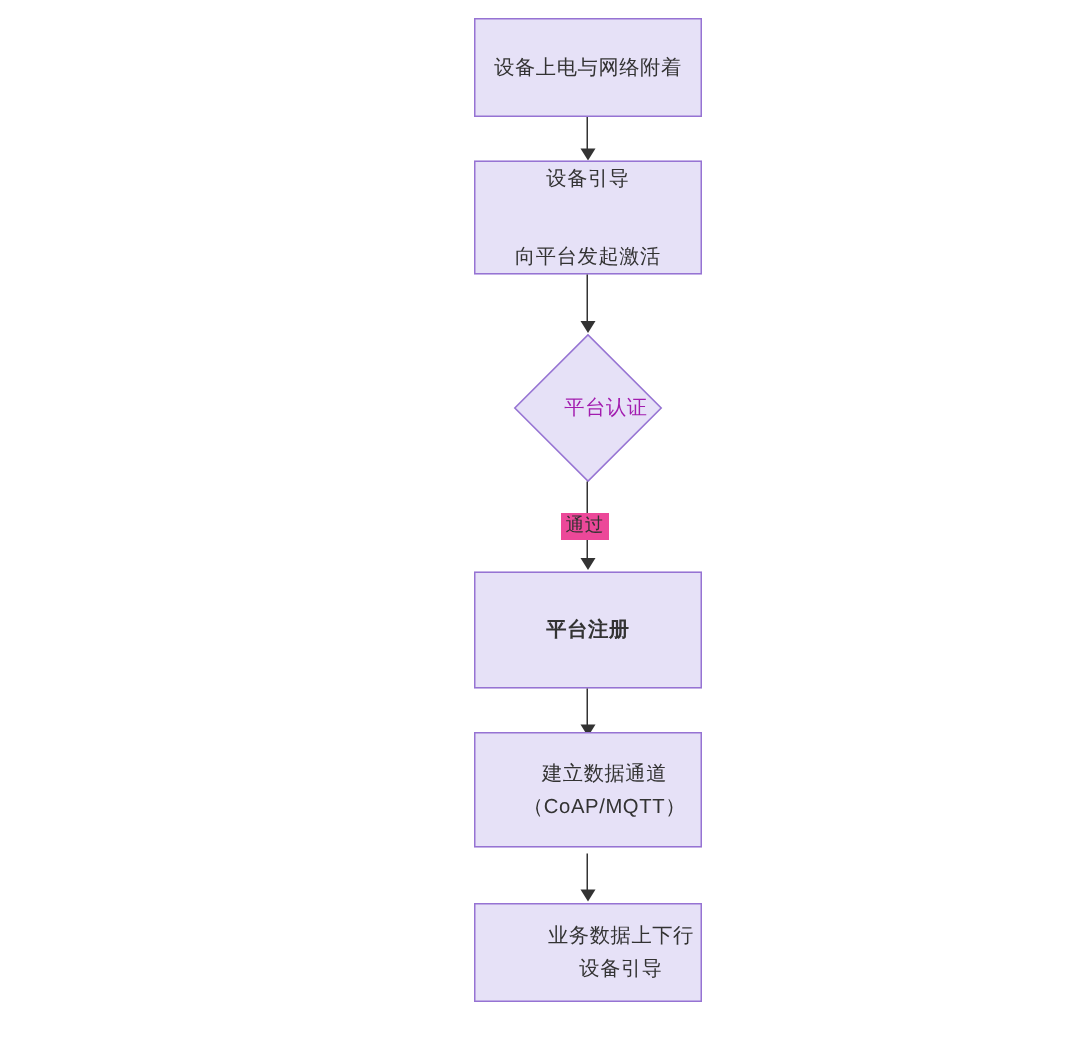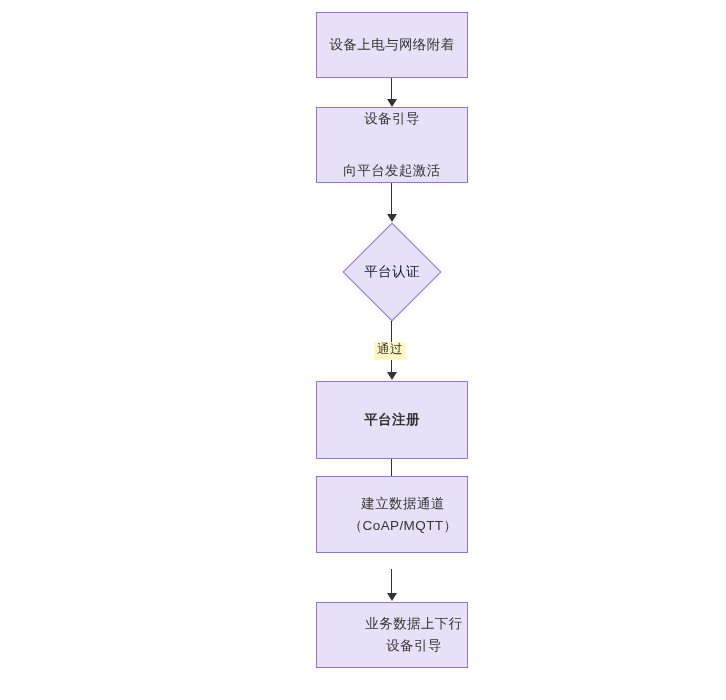--- a/index.html
+++ b/index.html
@@ -40,21 +40,21 @@
     letter-spacing: 0.4px;
     white-space: nowrap;
   }
   .node .line {
     display: block;
   }
 
   .node-process-1 { left: 296px; top: 12px;  width: 152px; height: 66px; }
   .node-process-2 { left: 296px; top: 107px; width: 152px; height: 76px; justify-content: space-between; }
   .node-process-4 { left: 296px; top: 381px; width: 152px; height: 78px; font-weight: bold; }
-  .node-process-5 { left: 296px; top: 476px; width: 152px; height: 77px; padding-left: 22px; }
+  .node-process-5 { left: 296px; top: 488px; width: 152px; height: 77px; padding-left: 22px; }
   .node-process-6 { left: 296px; top: 602px; width: 152px; height: 66px; padding-left: 44px; }
 
   
   .decision-wrap {
     position: absolute;
     left: 322px;
     top: 222px;
     width: 100px;
     height: 99px;
   }
@@ -66,28 +66,28 @@
     height: 70px;
     margin-left: -35px;
     margin-top: -35px;
     background: #e6e1f7;
     border: 1px solid #9673d3;
     transform: rotate(45deg);
     box-sizing: border-box;
   }
   .decision-label {
     position: absolute;
-    left: 0;
+    left: 12px;
     top: 0;
     width: 100%;
     height: 100%;
     display: flex;
     align-items: center;
     justify-content: center;
-    color: #0f172a;
+    color: #a21caf;
     font-size: 13.5px;
     letter-spacing: 0.4px;
     white-space: nowrap;
   }
 
   
   .connector {
     position: absolute;
     left: 371px;
     width: 1.4px;
@@ -114,27 +114,26 @@
   .ah-4   { top: 483px; }
   .conn-5 { top: 569px; height: 25px; }
   .ah-5   { top: 593px; }
 
   
   .edge-label {
     position: absolute;
     left: 354px;
     top: 342px;
     padding: 1px 3px;
-    background: #fef9c3;
+    background: #ec4899;
     color: #333333;
     font-size: 12.5px;
     line-height: 1.25;
     letter-spacing: 0.4px;
     white-space: nowrap;
-    font-family: Liberation Mono, monospace;
   }
 </style>
 </head>
 <body>
 
 <div id="canvas">
 
   <div class="node node-process-1">
     <span class="line">设备上电与网络附着</span>
   </div>

